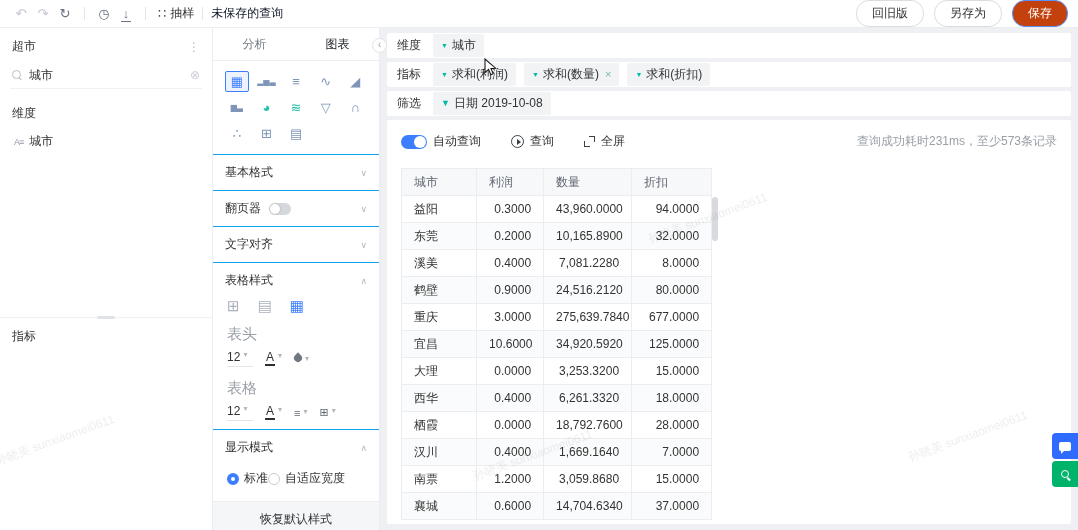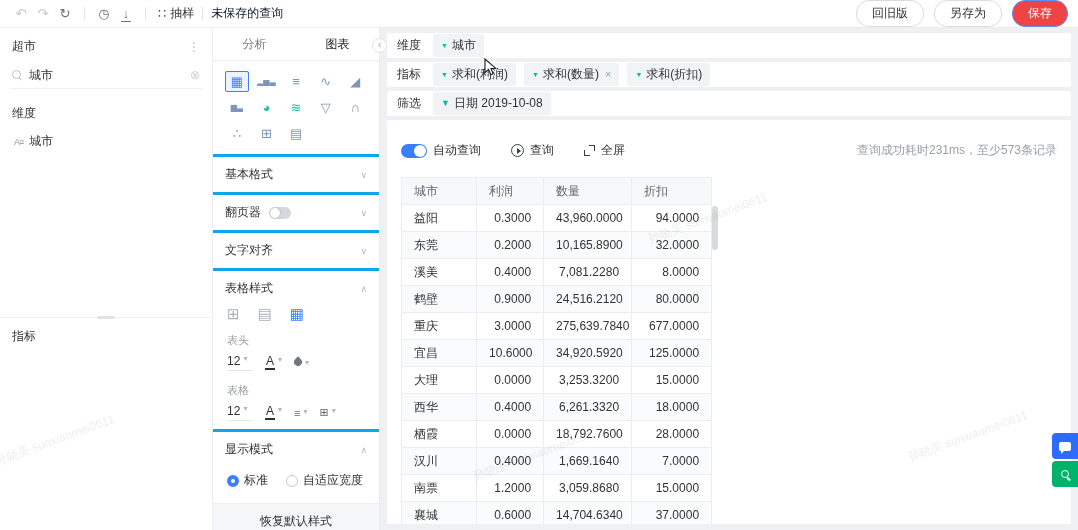--- a/index.html
+++ b/index.html
@@ -12,21 +12,21 @@
   .tb-icon{width:22px;text-align:center;color:#6b7280;font-size:13px;cursor:pointer;line-height:1;}
   .tb-icon.disabled{color:#c3c7cf;}
   .tb-icon.download{position:relative;}
   .tb-icon.download::after{content:'';position:absolute;left:6px;right:6px;bottom:-2px;height:1px;background:#6b7280;}
   .tb-sep{width:1px;height:13px;background:#e3e5e9;margin:0 8px;}
   .sampling{display:flex;align-items:center;gap:4px;color:#333;margin-left:4px;cursor:pointer;}
   .samp-glyph{color:#555;font-size:13px;}
   .query-name{color:#0f172a;}
   .tb-right{margin-left:auto;display:flex;gap:10px;align-items:center;}
   .pill{border:1px solid #d9dce1;border-radius:13px;padding:4px 15px;background:#fff;color:#333;font-size:12px;cursor:pointer;font-family:inherit;}
-  .pill.primary{background:#ef4444;border-color:#5b8ff9;color:#fff;font-family:Liberation Mono, monospace;}
+  .pill.primary{background:#c2410c;border-color:#5b8ff9;color:#fff;font-family:Liberation Mono, monospace;}
 
   .body{flex:1;display:flex;min-height:0;}
 
   
   .fields-panel{flex:0 0 155px;border-right:1px solid #ebedf0;background:#fff;display:flex;flex-direction:column;}
   .fp-top{height:289px;}
   .fp-header{display:flex;justify-content:space-between;align-items:center;padding:10px 12px 6px;}
   .more-icon{color:#b7bcc4;cursor:pointer;}
   .fp-search{margin:3px 10px 6px;display:flex;align-items:center;gap:6px;padding:4px 2px 6px;border-bottom:1px solid #f0f1f3;}
   .mag{position:relative;width:11px;height:11px;flex:0 0 11px;}
@@ -43,54 +43,54 @@
 
   
   .settings-panel{flex:0 0 167px;border-right:1px solid #ebedf0;background:#fff;position:relative;display:flex;flex-direction:column;}
   .collapse-btn{position:absolute;right:-8px;top:10px;width:15px;height:15px;border-radius:50%;border:1px solid #dfe2e7;background:#fff;color:#9aa0a8;font-size:10px;line-height:12px;text-align:center;z-index:6;cursor:pointer;}
   .sp-tabs{flex:0 0 32px;display:flex;border-bottom:1px solid #ebedf0;}
   .sp-tab{flex:1;text-align:center;line-height:32px;color:#767c85;cursor:pointer;}
   .sp-tab.active{color:#1f2329;}
   .icon-grid{display:grid;grid-template-columns:repeat(5,1fr);gap:5px 6px;padding:10px 12px;}
   .chart-icon{height:21px;display:flex;align-items:center;justify-content:center;color:#7e95b7;border:1px solid transparent;border-radius:2px;cursor:pointer;}
   .chart-icon.selected{border-color:#3d7eff;background:#ecf3ff;color:#3d7eff;}
-  .sp-section{border-top:3px solid #0ea5e9;}
+  .sp-section{border-top:1px solid #0ea5e9;}
   .sp-sec-head{display:flex;align-items:center;padding:9px 12px;cursor:pointer;}
   .chev{margin-left:auto;color:#b2b7bf;font-size:9px;}
   .toggle-sm{width:22px;height:12px;border-radius:6px;background:#d4d7dc;position:relative;margin-left:8px;cursor:pointer;}
   .toggle-sm::after{content:'';position:absolute;left:1px;top:1px;width:10px;height:10px;border-radius:50%;background:#fff;box-shadow:0 0 2px rgba(0,0,0,.25);}
   .style-thumbs{display:flex;gap:18px;padding:0 14px 8px;font-size:15px;color:#aab1bb;}
   .style-thumb{cursor:pointer;line-height:1;}
   .style-thumb.selected{color:#3d7eff;}
-  .mini-label{padding:4px 14px 3px;color:#9aa0a8;font-size:11px;}
+  .mini-label{padding:4px 14px 3px;color:#9aa0a8;font-size:15px;}
   .ctrl-row{display:flex;align-items:center;gap:12px;padding:3px 14px 8px;}
   .ctrl{display:flex;align-items:flex-start;gap:3px;cursor:pointer;}
   .ctrl.fsz{min-width:26px;border-bottom:1px solid #e3e5e9;padding-bottom:2px;}
   .ctrl-caret{color:#b2b7bf;font-size:8px;}
   .a-underline{font-size:12px;line-height:1;border-bottom:2px solid #2b2f36;padding:0 1px 1px;}
   .droplet{width:8px;height:8px;background:#707781;border-radius:0 50% 50% 50%;transform:rotate(45deg);}
   .lines-icon{color:#5f6670;font-size:11px;}
   .grid-icon{color:#5f6670;font-size:11px;}
-  .radio-row{display:flex;gap:18px;padding:5px 14px 10px;align-items:flex-start;}
+  .radio-row{display:flex;padding:5px 14px 10px;align-items:flex-start;}
   .radio{display:flex;gap:5px;align-items:center;cursor:pointer;}
   .rdot{width:12px;height:12px;border-radius:50%;border:1px solid #c6cad1;background:#fff;}
   .radio.sel .rdot{border:4px solid #3d7eff;}
   .reset-btn{margin-top:4px;background:#f5f6f8;color:#333;text-align:center;padding:9px 0;cursor:pointer;border-top:1px solid #eceef1;border-bottom:1px solid #eceef1;}
 
   
   .main{flex:1;background:#eef0f3;padding:5px 7px 6px;display:flex;flex-direction:column;min-width:0;}
   .cfg-row{flex:0 0 25px;background:#fff;border-radius:2px;margin-bottom:4px;display:flex;align-items:center;padding:0 10px;gap:12px;}
   .cfg-label{color:#333;}
   .tagbox{display:flex;gap:8px;align-items:center;}
   .tag{display:inline-flex;align-items:center;gap:4px;background:#f1f3f5;border-radius:2px;padding:3px 8px;color:#333;cursor:pointer;white-space:nowrap;}
   .caret{color:#00bba6;font-size:7px;line-height:1;}
   .funnel-icon{color:#00bba6;font-size:9px;line-height:1;}
   .tag-close{color:#7fb3a6;margin-left:2px;font-size:11px;line-height:1;cursor:pointer;}
   .card{flex:1;background:#fff;border-radius:2px;position:relative;overflow:hidden;min-height:0;}
-  .qbar{display:flex;align-items:center;padding:22px 14px 6px;}
+  .qbar{display:flex;align-items:center;padding:13px 14px 6px;}
   .qgroup{display:flex;align-items:center;gap:6px;cursor:pointer;margin-right:30px;}
   .toggle{width:26px;height:14px;border-radius:7px;background:#3d7eff;position:relative;cursor:pointer;}
   .toggle::after{content:'';position:absolute;right:1px;top:1px;width:12px;height:12px;background:#fff;border-radius:50%;}
   .play-icon{width:13px;height:13px;border:1px solid #3a3f45;border-radius:50%;position:relative;}
   .play-icon::after{content:'';position:absolute;left:4.5px;top:3px;border-left:4px solid #3a3f45;border-top:3.5px solid transparent;border-bottom:3.5px solid transparent;}
   .fs-icon{width:11px;height:11px;position:relative;}
   .fs-icon::before{content:'';position:absolute;right:0;top:0;width:5px;height:5px;border-top:1.5px solid #3a3f45;border-right:1.5px solid #3a3f45;}
   .fs-icon::after{content:'';position:absolute;left:0;bottom:0;width:5px;height:5px;border-bottom:1.5px solid #3a3f45;border-left:1.5px solid #3a3f45;}
   .qstatus{margin-left:auto;color:#9aa0a8;}
   .table-wrap{position:relative;margin:12px 14px 0;}

